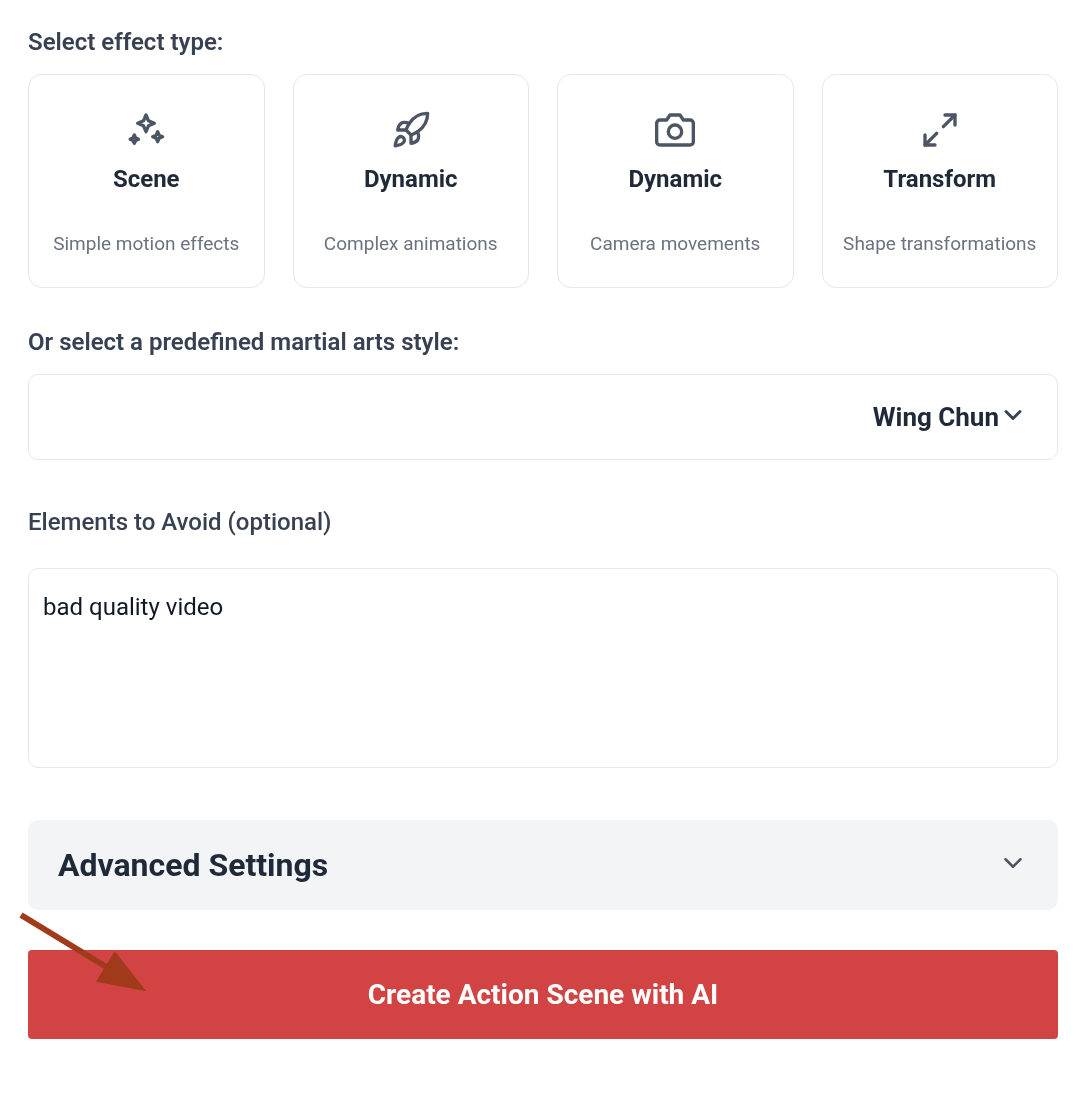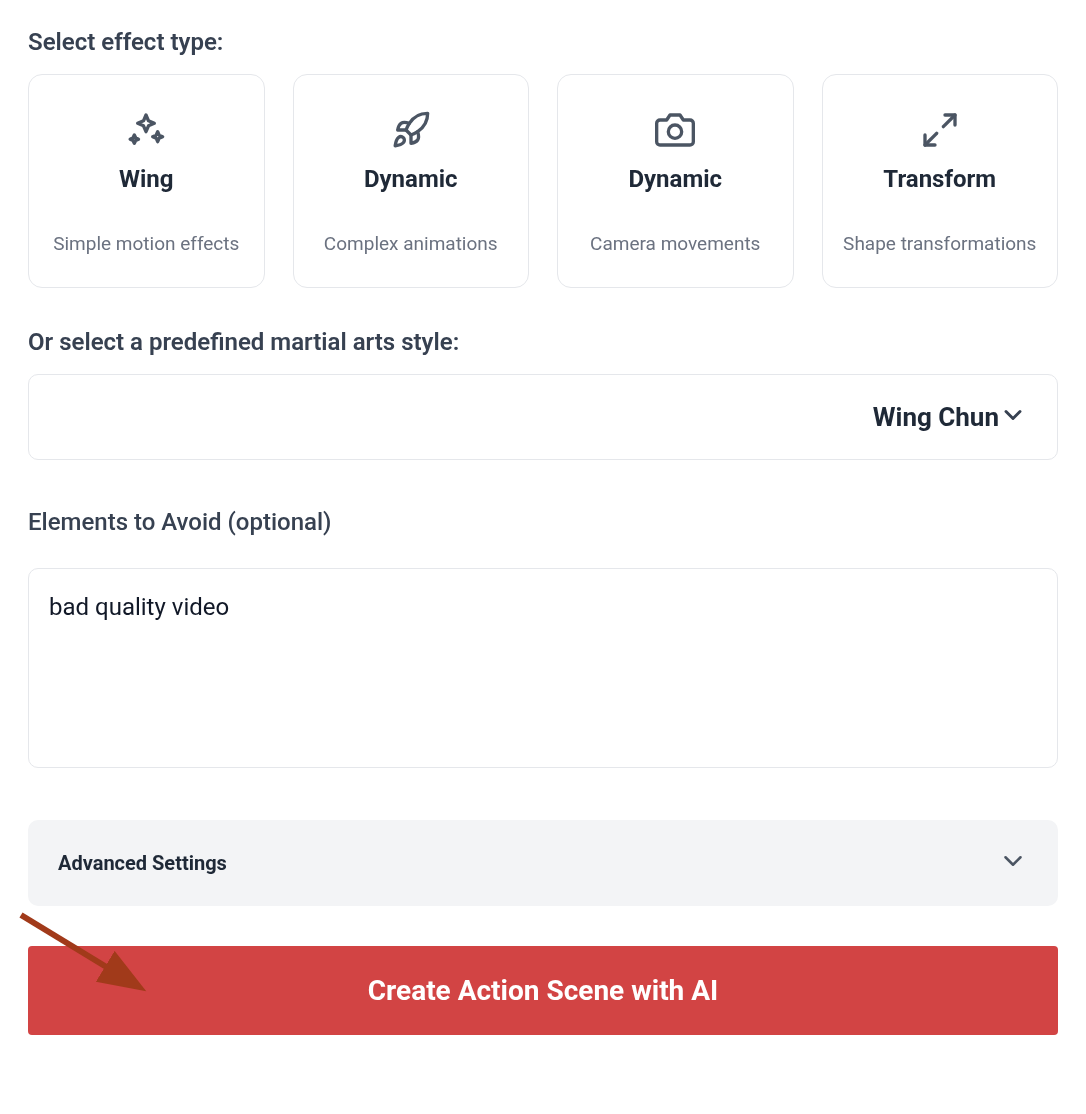--- a/index.html
+++ b/index.html
@@ -91,40 +91,40 @@
     .field-label {
       font-size: 24px;
       font-weight: 500;
       color: #374151;
       margin-bottom: 32px;
     }
     .textarea {
       width: 100%;
       border: 1.5px solid #e5e7eb;
       border-radius: 10px;
-      padding: 24px 20px;
+      padding: 24px 14px;
       font-size: 24px;
       font-family: inherit;
       color: #111827;
       resize: none;
       height: 200px;
       margin-bottom: 48px;
     }
     .collapsible {
       background: #f3f4f6;
       border-radius: 10px;
       padding: 26px 30px;
       display: flex;
       align-items: center;
       justify-content: space-between;
       cursor: pointer;
       margin-bottom: 40px;
     }
     .collapsible-title {
-      font-size: 20px;
+      font-size: 32px;
       font-weight: 700;
       color: #1f2937;
     }
     .collapsible svg {
       width: 30px;
       height: 30px;
       stroke: #4b5563;
       fill: none;
       stroke-width: 2;
       stroke-linecap: round;
@@ -161,21 +161,21 @@
 
 <div class="effect-grid">
   <div class="effect-card">
     <div class="icon-wrap">
       <svg viewBox="0 0 24 24">
           <path d="M12 3l1.5 3.5L17 8l-3.5 1.5L12 13l-1.5-3.5L7 8l3.5-1.5L12 3z"></path>
           <path d="M5 15l.8 1.7L7.5 17.5l-1.7.8L5 20l-.8-1.7L2.5 17.5l1.7-.8L5 15z"></path>
           <path d="M19 13l.9 2.1L22 16l-2.1.9L19 19l-.9-2.1L16 16l2.1-.9L19 13z"></path>
         </svg>
     </div>
-    <div class="effect-title">Wing</div>
+    <div class="effect-title">Scene</div>
     <div class="effect-desc">Simple motion effects</div>
   </div>
 
   <div class="effect-card">
     <div class="icon-wrap">
       <svg viewBox="0 0 24 24">
           <path d="M4.5 16.5c-1.5 1.26-2 5-2 5s3.74-.5 5-2c.71-.84.7-2.13-.09-2.91a2.18 2.18 0 0 0-2.91-.09z"></path>
           <path d="M12 15l-3-3a22 22 0 0 1 2-3.95A12.88 12.88 0 0 1 22 2c0 2.72-.78 7.5-6 11a22.35 22.35 0 0 1-4 2z"></path>
           <path d="M9 12H4s.55-3.03 2-4c1.62-1.08 5 0 5 0"></path>
           <path d="M12 15v5s3.03-.55 4-2c1.08-1.62 0-5 0-5"></path>

